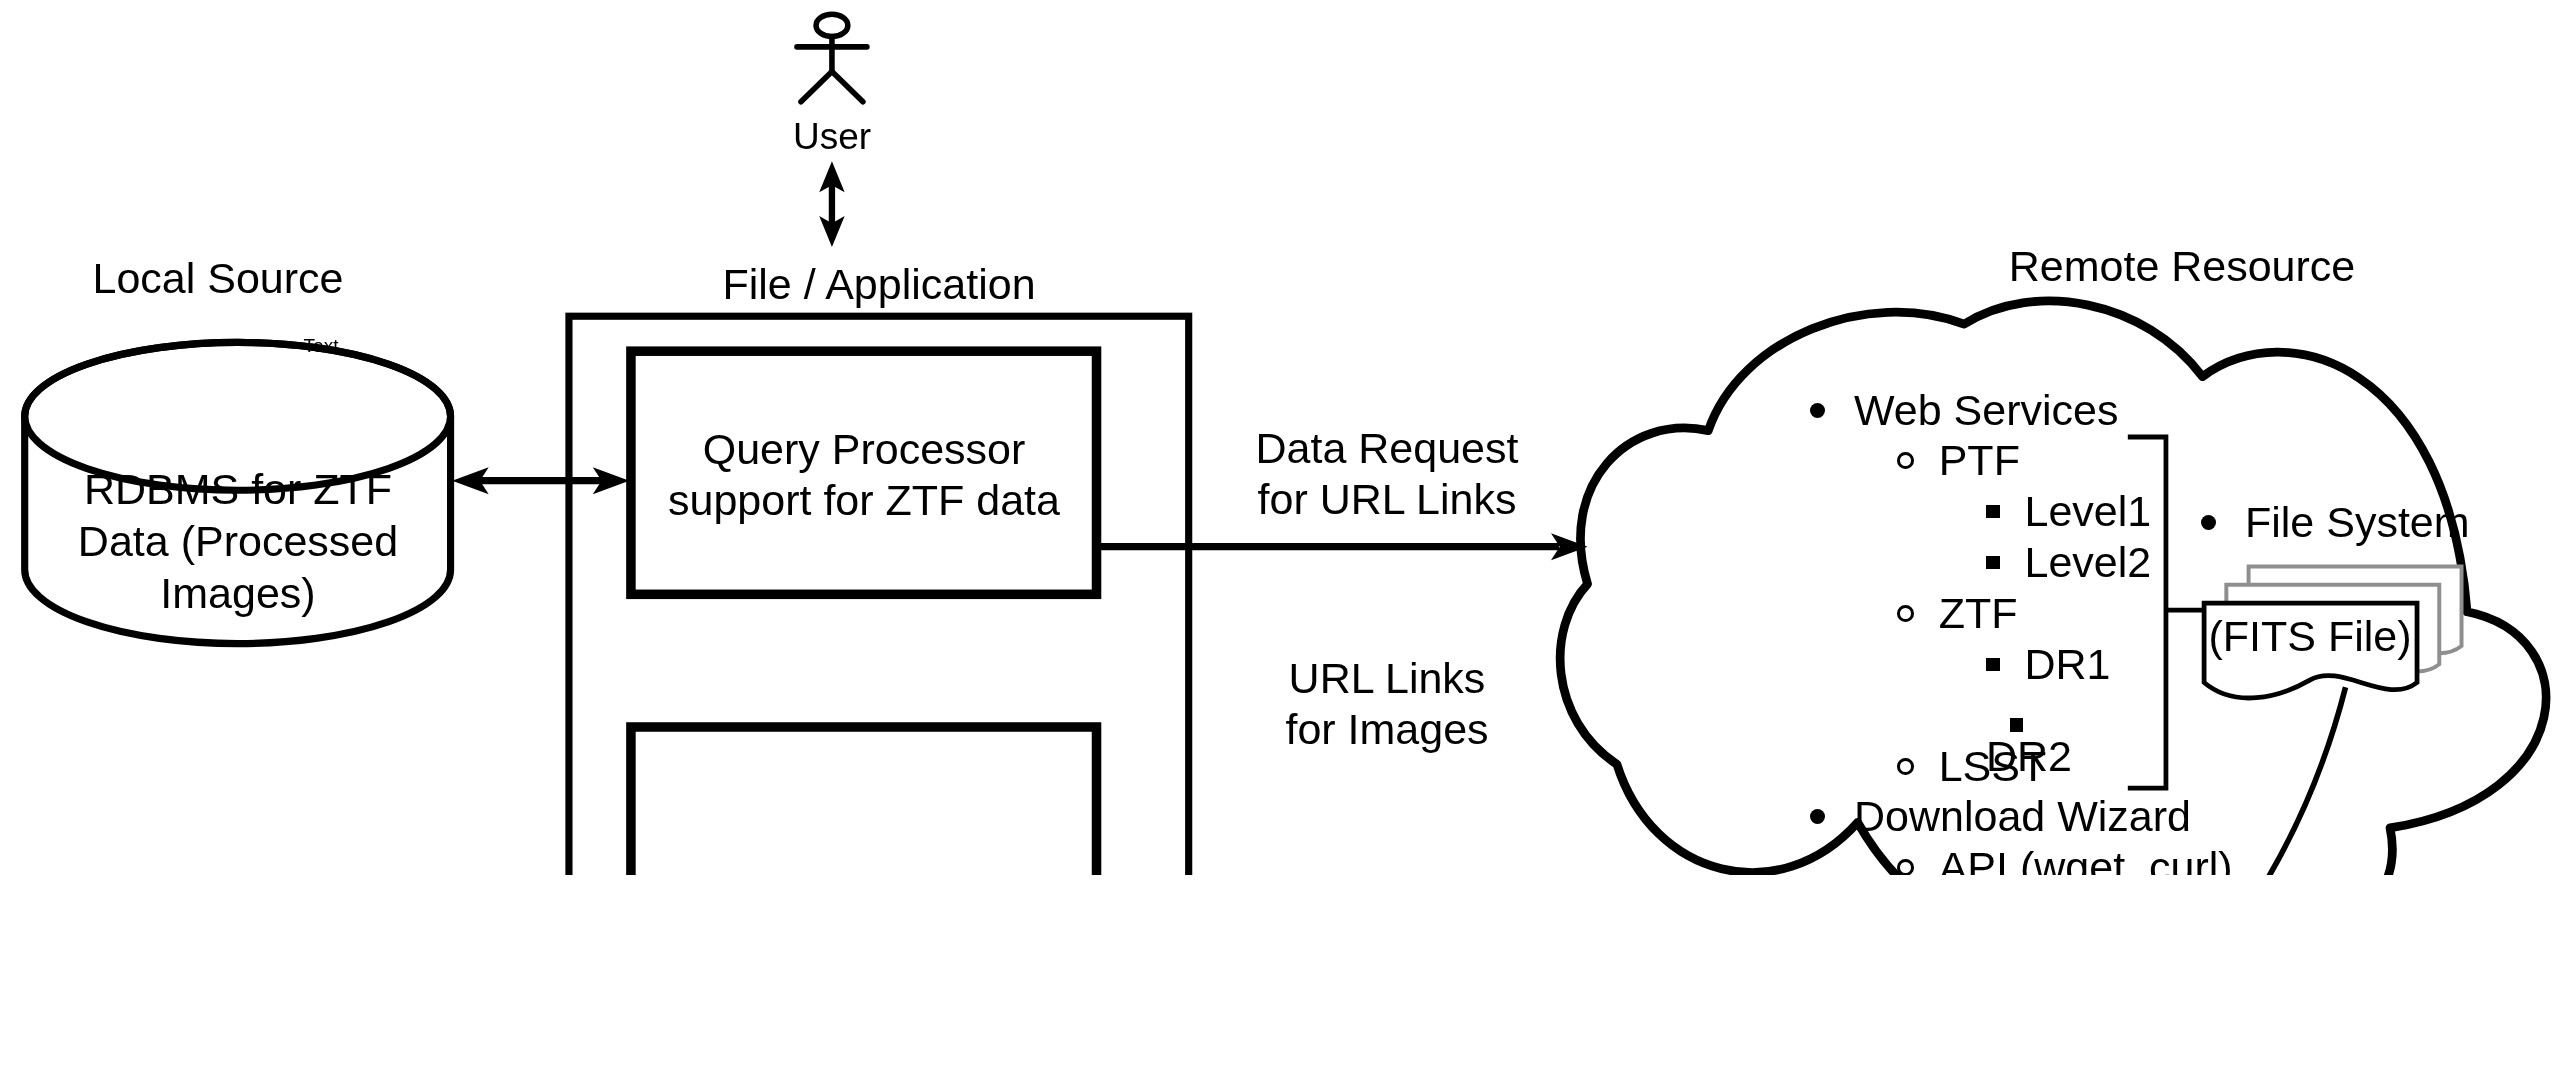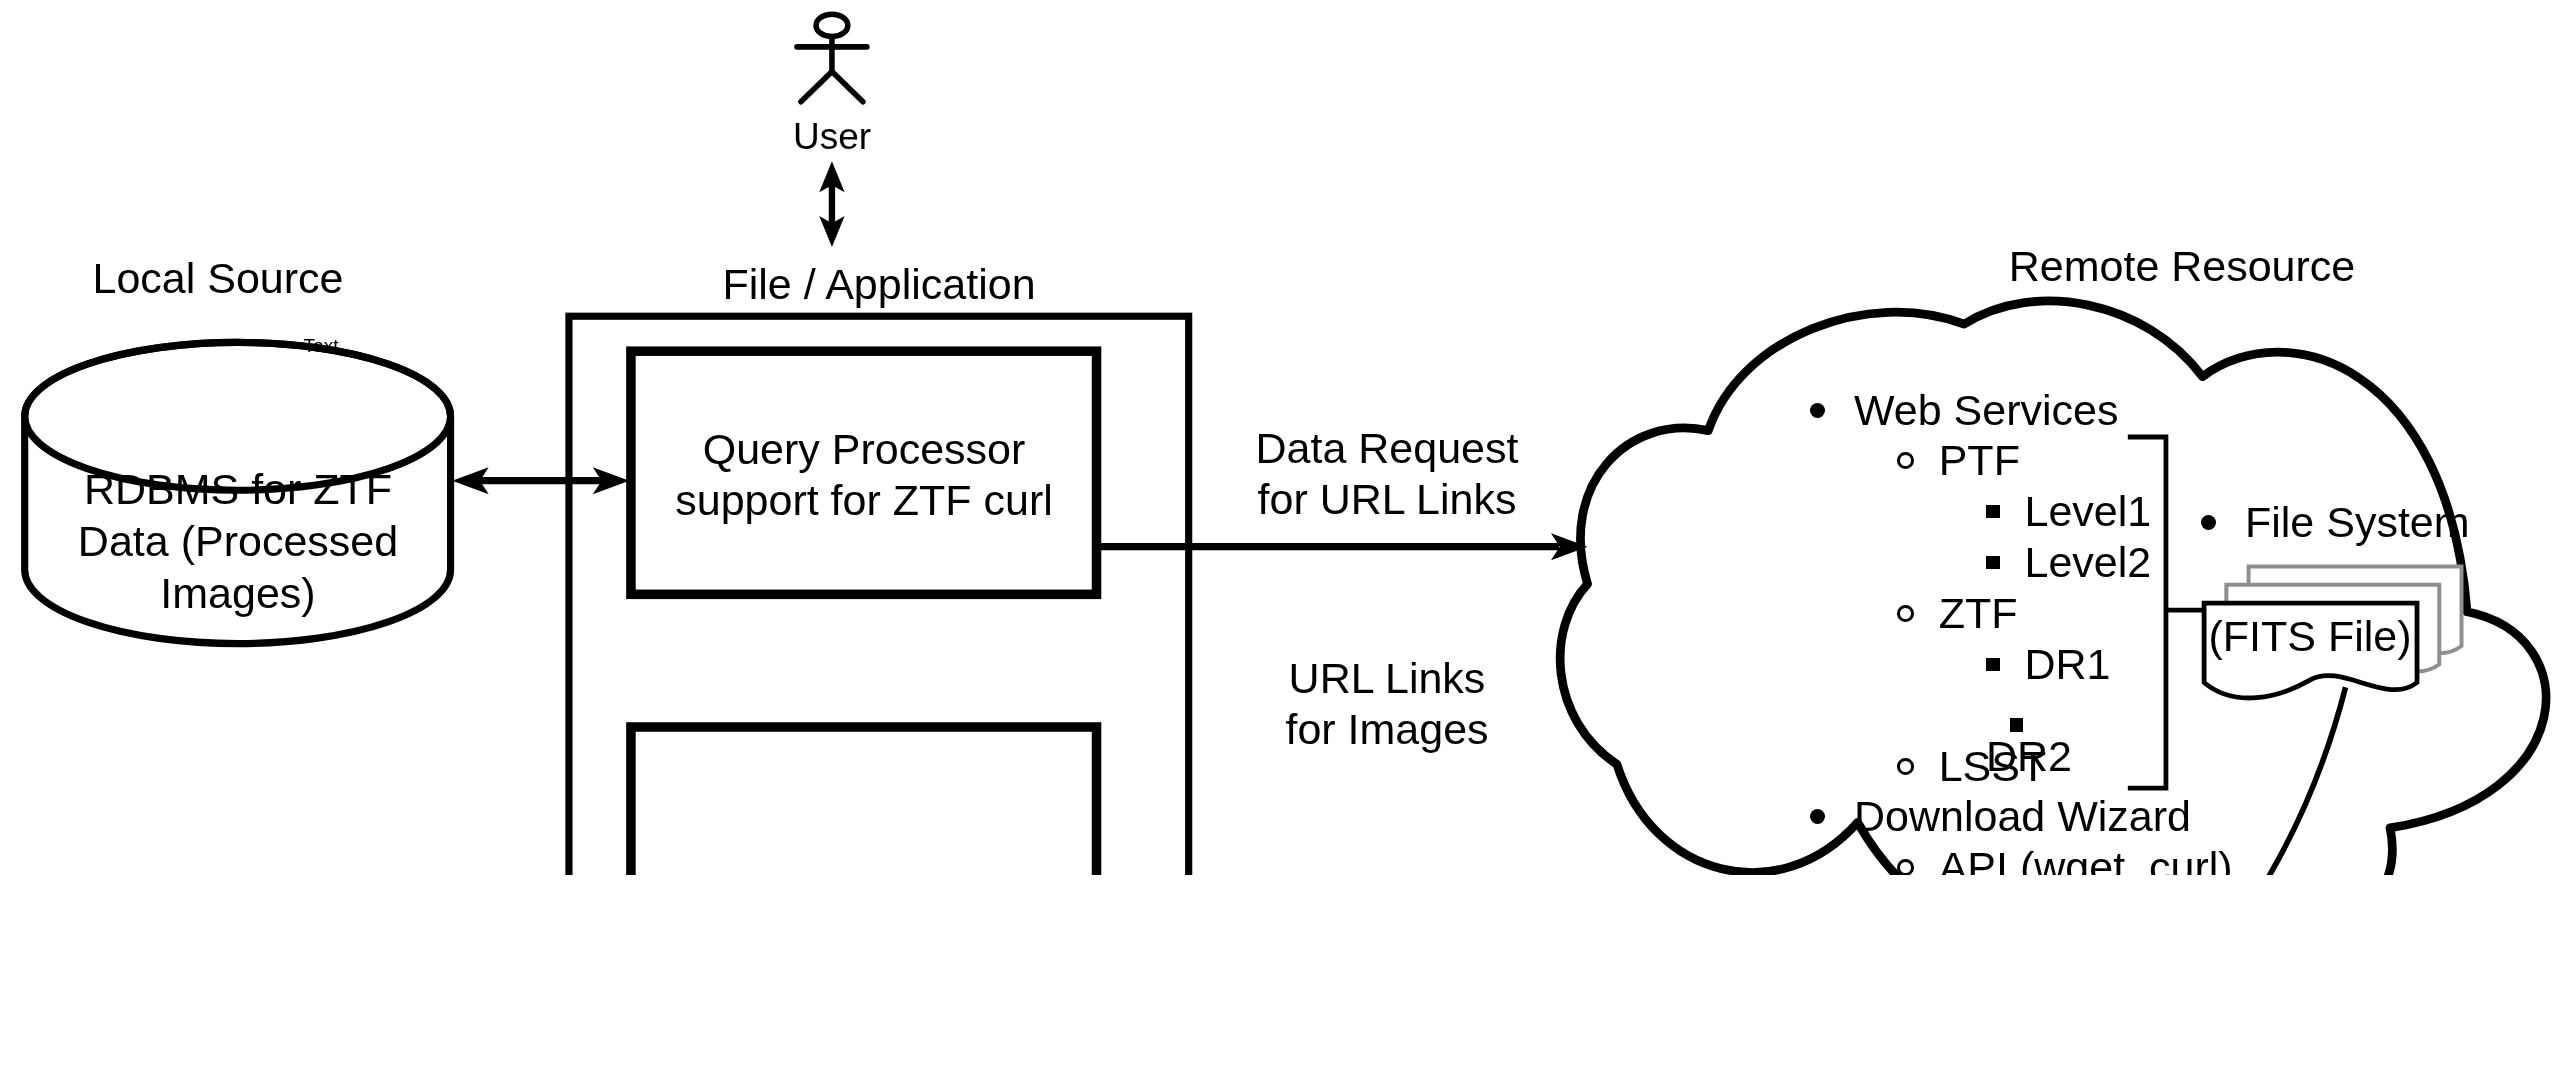--- a/index.html
+++ b/index.html
@@ -128,21 +128,21 @@
   <div class="lbl cyl-lbl" style="left:238px; top:541px;">
     <span class="line">RDBMS for ZTF</span>
     <span class="line">Data (Processed</span>
     <span class="line">Images)</span>
   </div>
 
   <div class="lbl" style="left:879px; top:284px;">File / Application</div>
 
   <div class="lbl" style="left:864px; top:475px;">
     <span class="line">Query Processor</span>
-    <span class="line">support for ZTF curl</span>
+    <span class="line">support for ZTF data</span>
   </div>
 
 
   <div class="lbl" style="left:1387px; top:474px;">
     <span class="line">Data Request</span>
     <span class="line">for URL Links</span>
   </div>
 
   <div class="lbl" style="left:1387px; top:704px;">
     <span class="line">URL Links</span>

